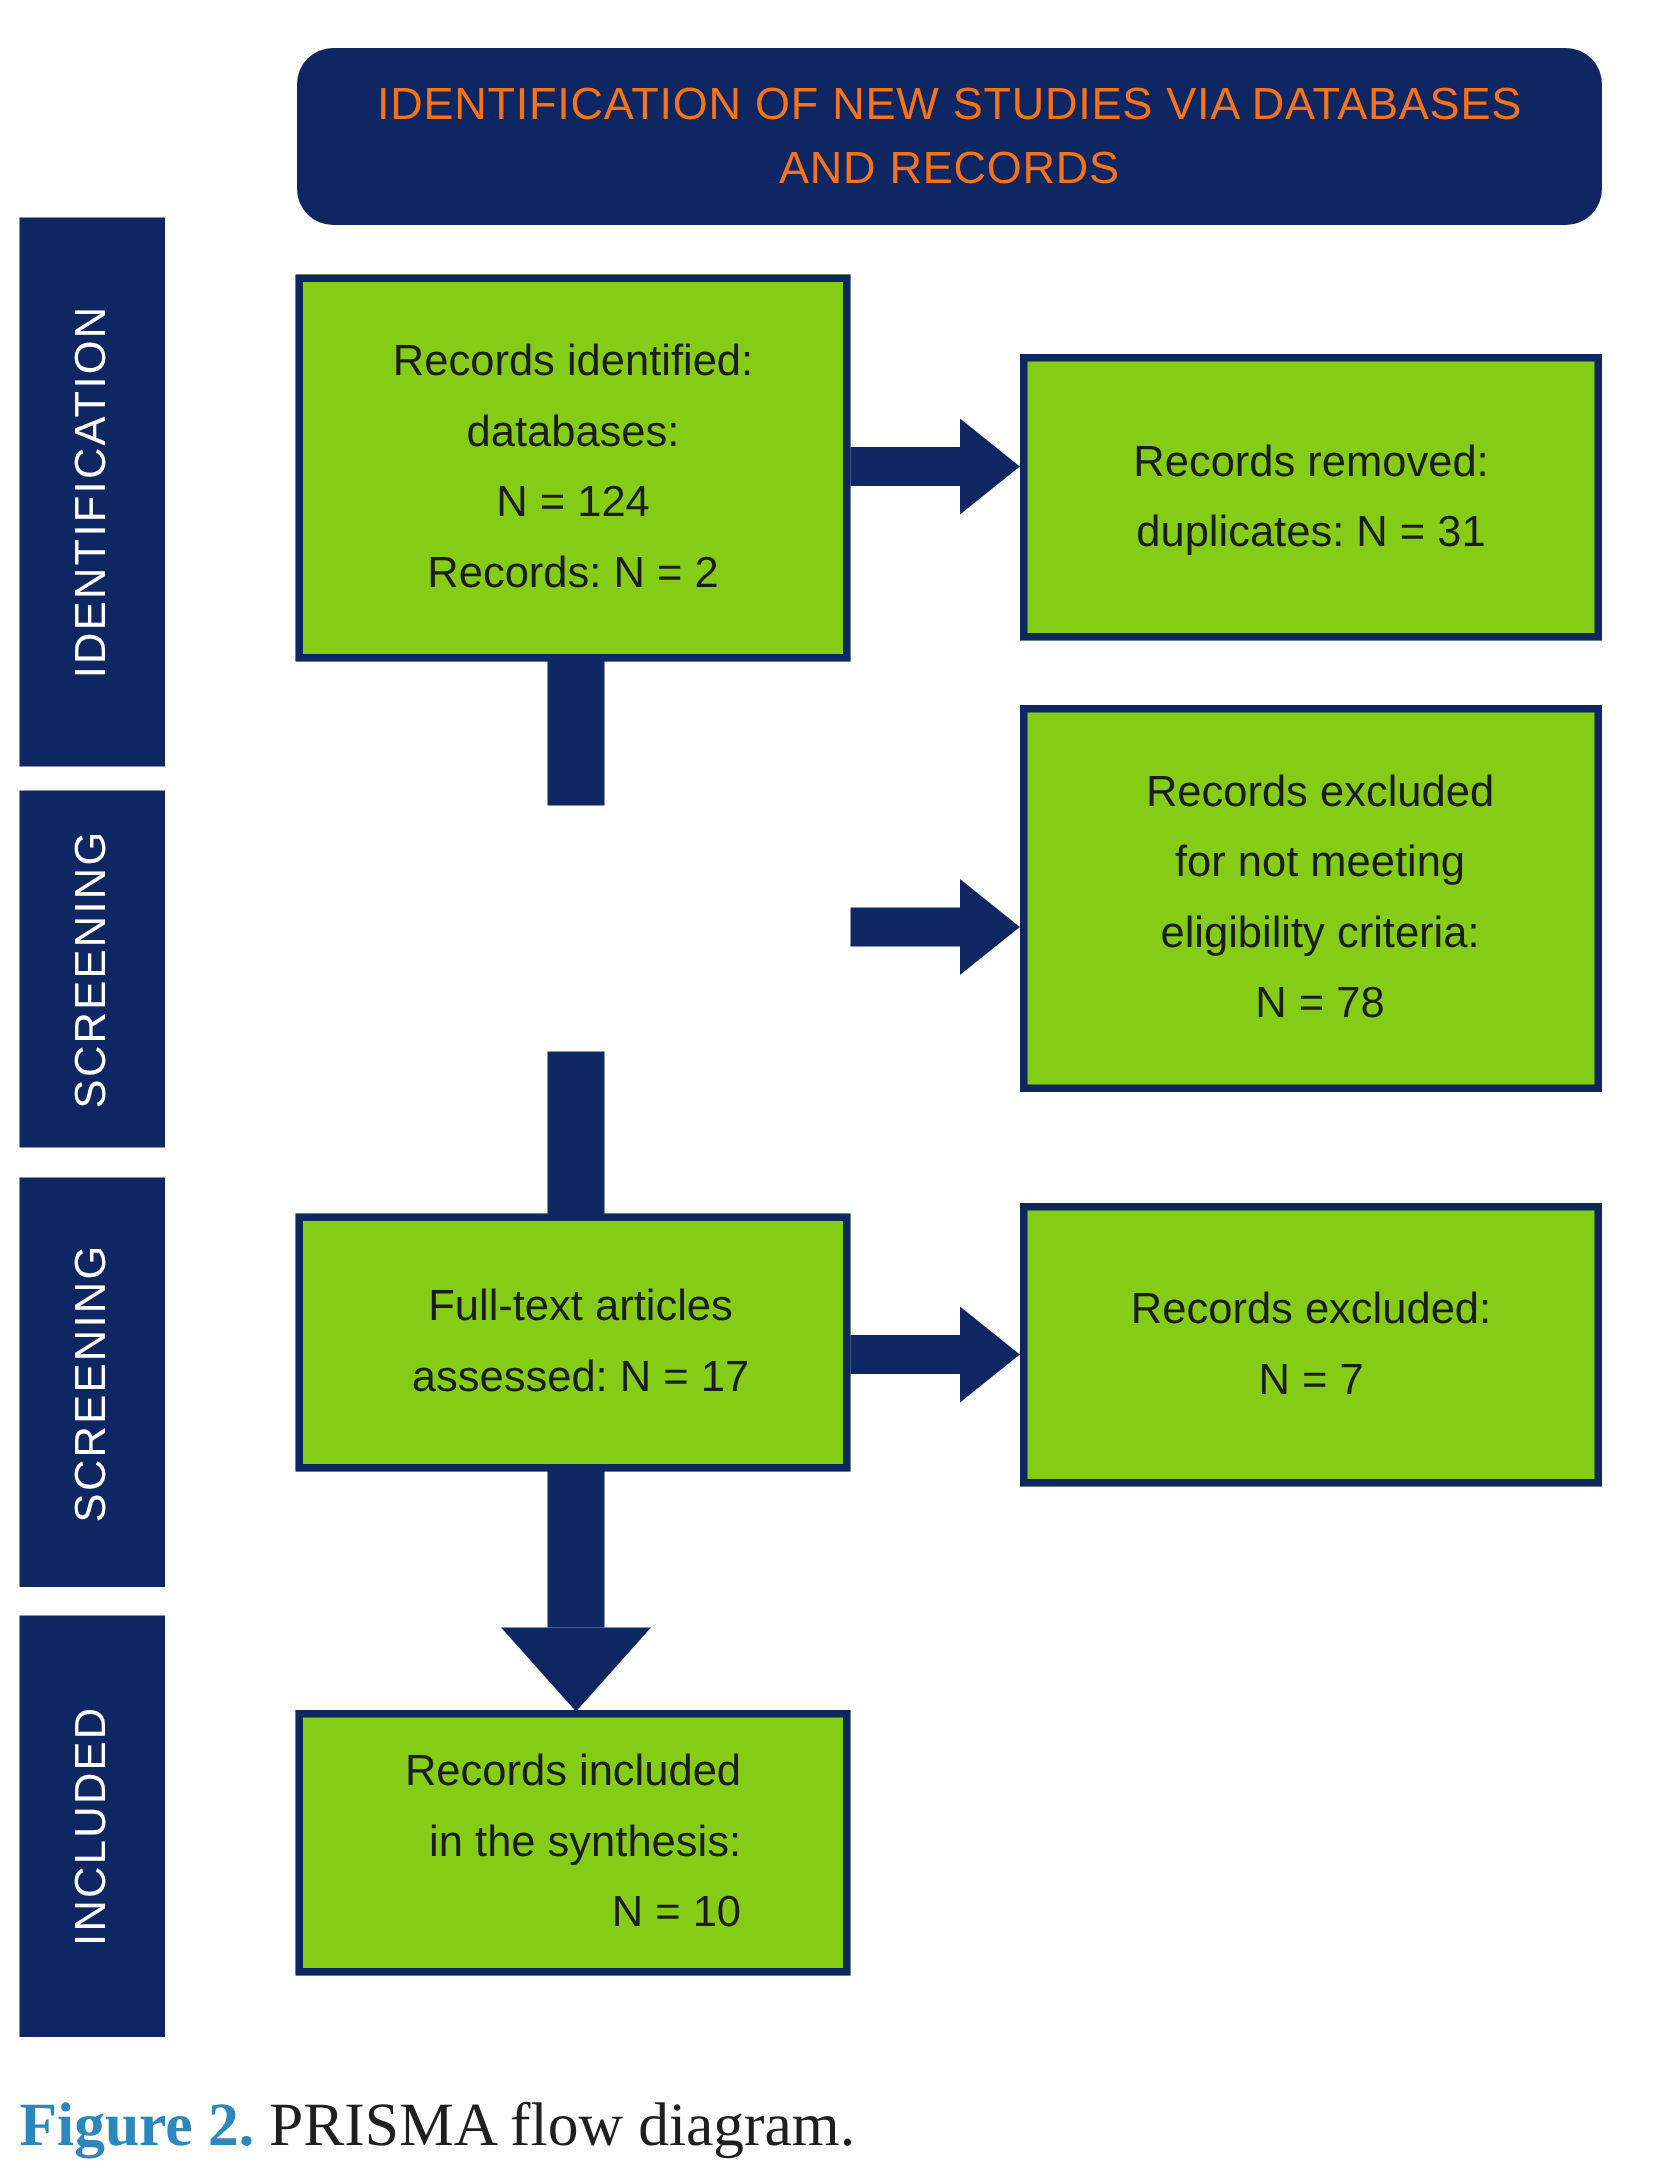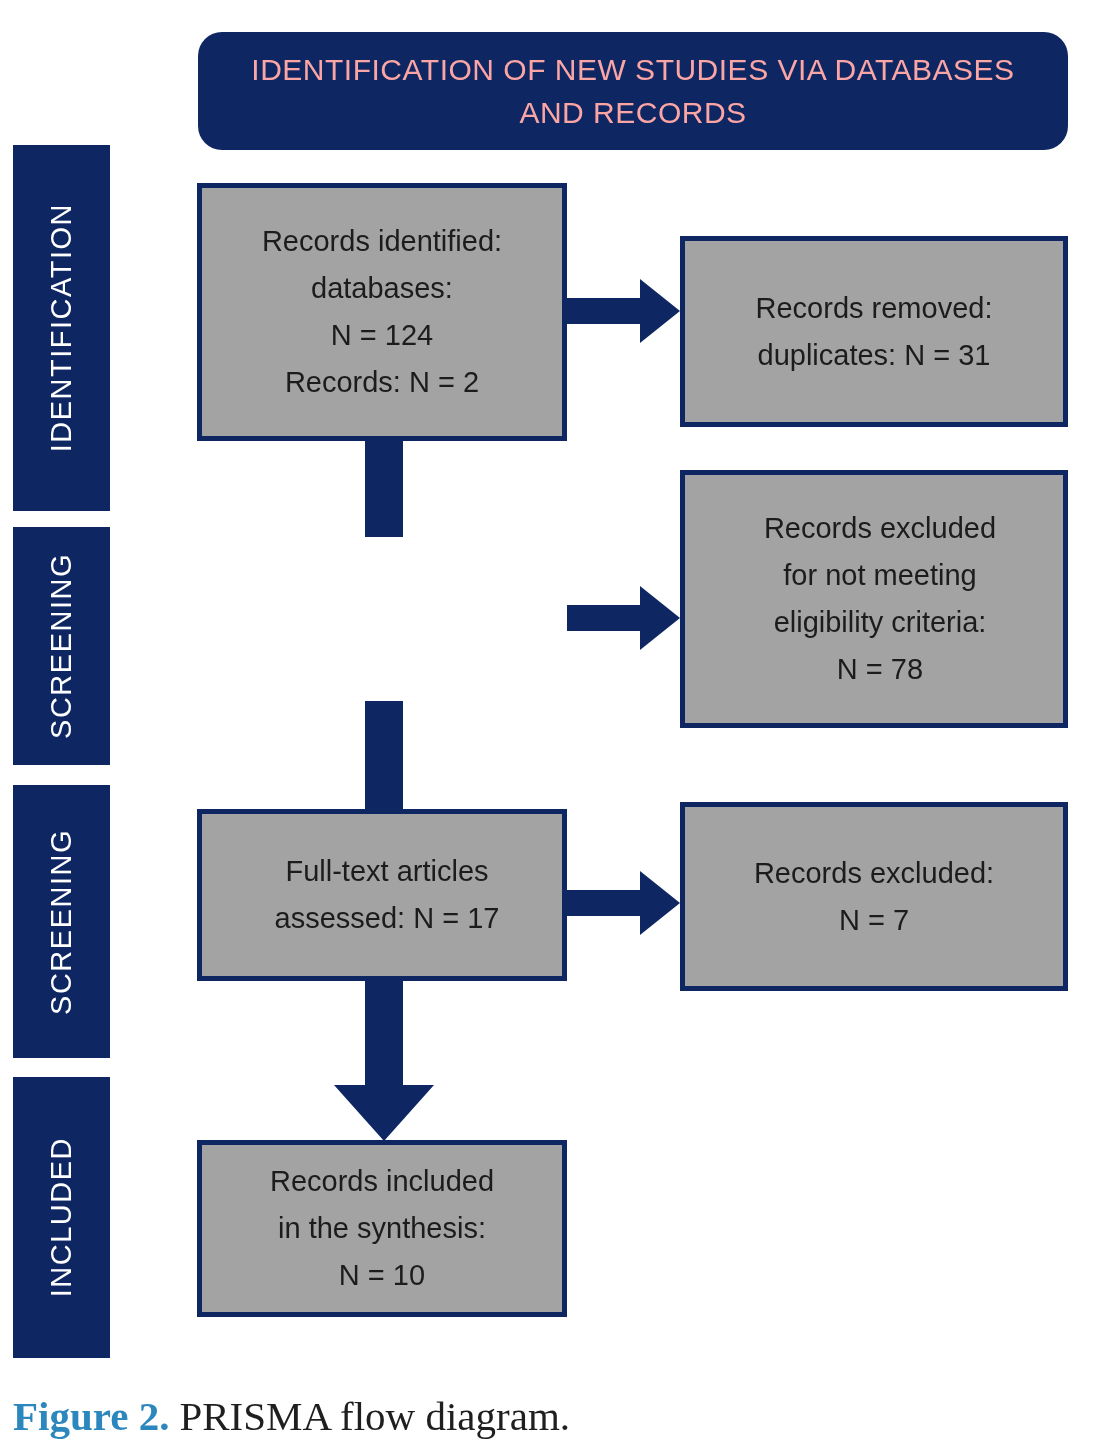--- a/index.html
+++ b/index.html
@@ -20,21 +20,21 @@
   }
 
   
   .banner {
     position: absolute;
     left: 198px; top: 32px;
     width: 870px; height: 118px;
     background: var(--navy);
     border-radius: 24px;
     display: flex; align-items: center; justify-content: center;
-    color: #fca5a5;
+    color: #f97316;
     font-size: 30px;
     line-height: 1.45;
     text-align: center;
     white-space: pre-line;
     letter-spacing: 0.5px;
   }
 
   
   .stage {
     position: absolute;
@@ -51,36 +51,36 @@
     white-space: nowrap;
   }
   .stage.s1 { top: 145px;  height: 366px; }
   .stage.s2 { top: 527px;  height: 238px; }
   .stage.s3 { top: 785px;  height: 273px; }
   .stage.s4 { top: 1077px; height: 281px; }
 
   
   .fbox {
     position: absolute;
-    background: #a3a3a3;
+    background: #84cc16;
     border: 5px solid var(--navy);
     display: flex; align-items: center; justify-content: center;
     text-align: center;
     color: var(--ink);
     font-size: 29px;
     line-height: 1.62;
     white-space: pre-line;
     padding: 8px 14px;
   }
   .main-col { left: 197px; width: 370px; }
   .side-col { left: 680px; width: 388px; }
   .m1 { top: 183px;  height: 258px; }
   .m2 { top: 533px;  height: 170px; }
   .m3 { top: 809px;  height: 172px; padding-left: 24px; }
-  .m4 { top: 1140px; height: 177px; }
+  .m4 { top: 1140px; height: 177px; text-align: right; }
   .r1 { top: 236px;  height: 191px; }
   .r2 { top: 470px;  height: 258px; padding-left: 26px; }
   .r3 { top: 802px;  height: 189px; }
 
   
   .vconn {
     position: absolute;
     left: 365px; width: 38px;
     background: var(--navy);
   }

